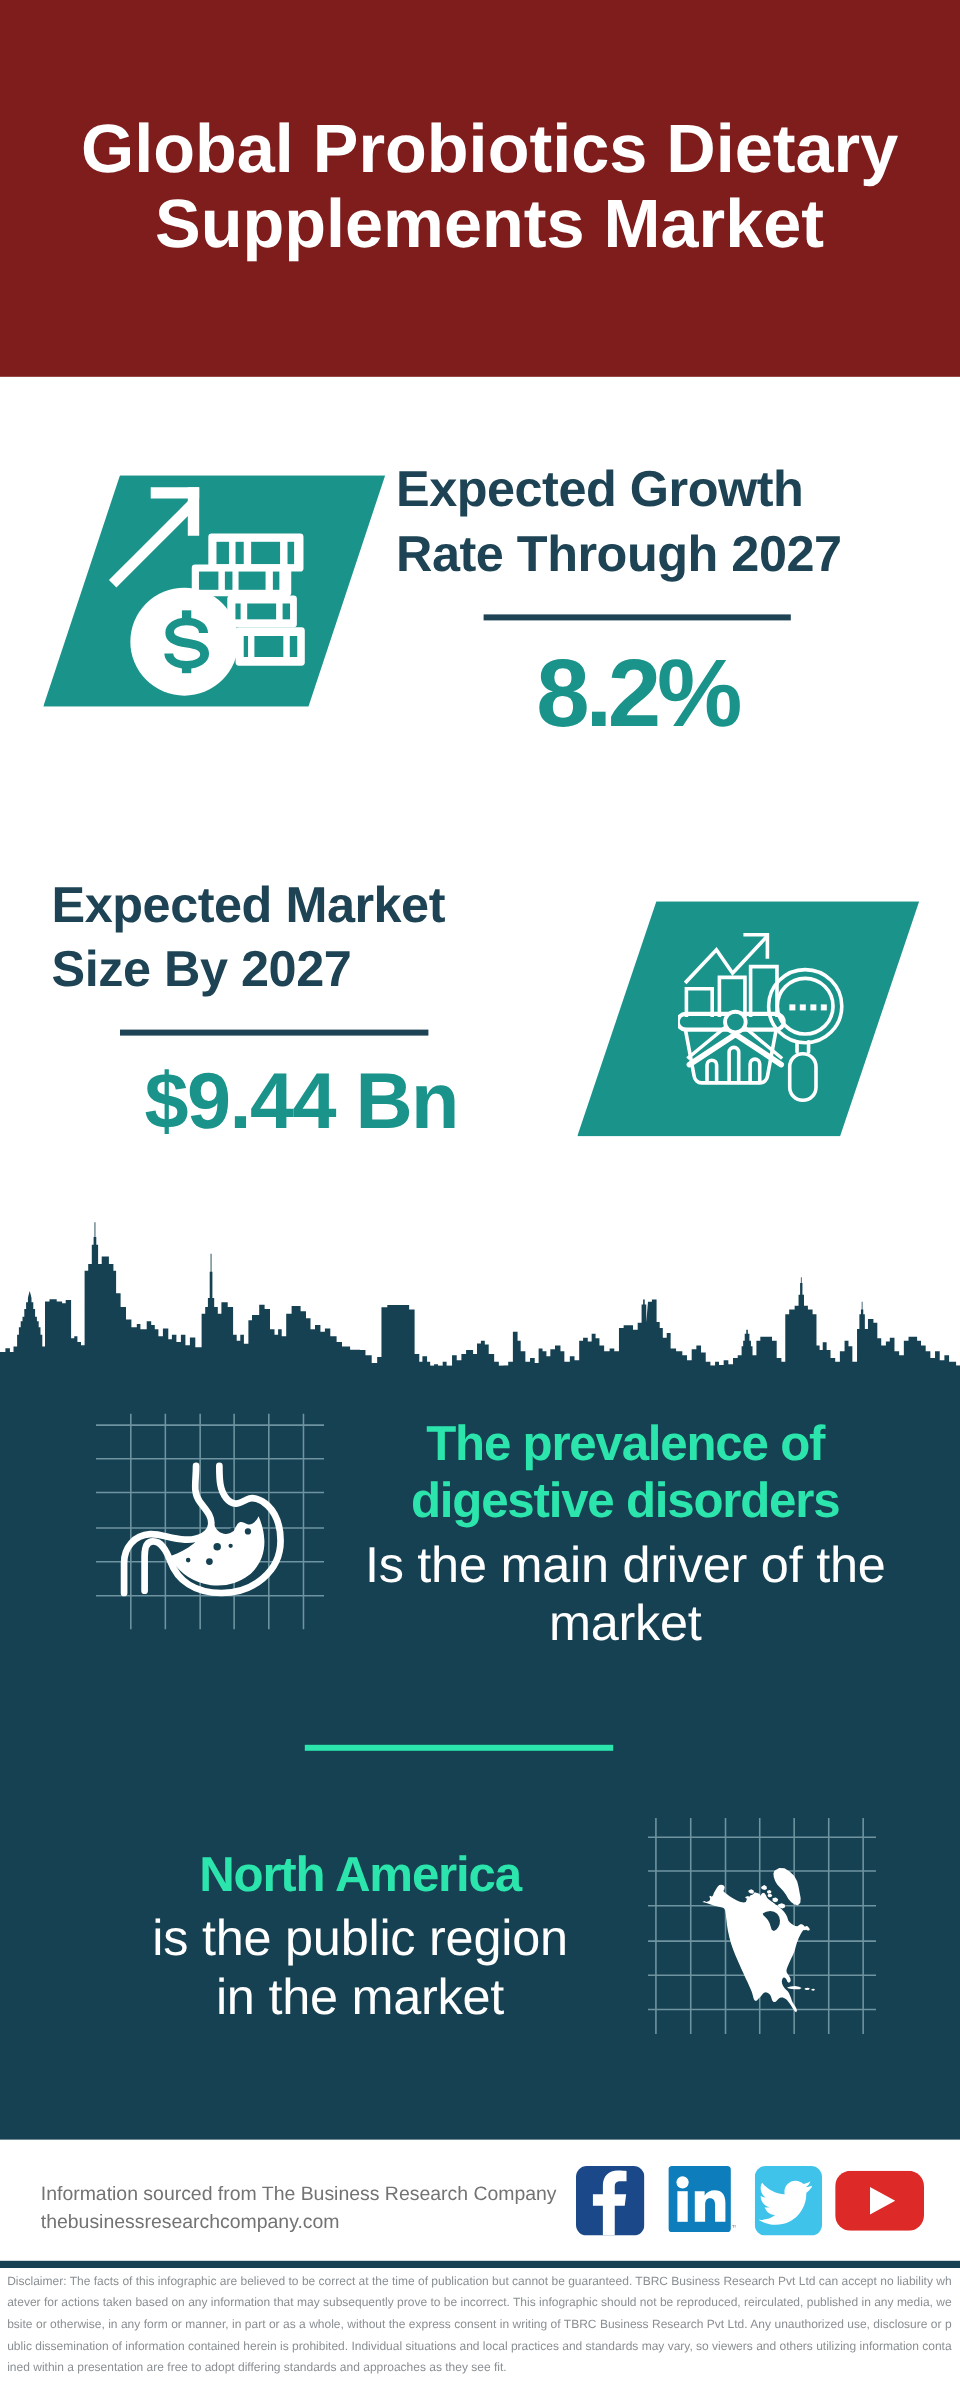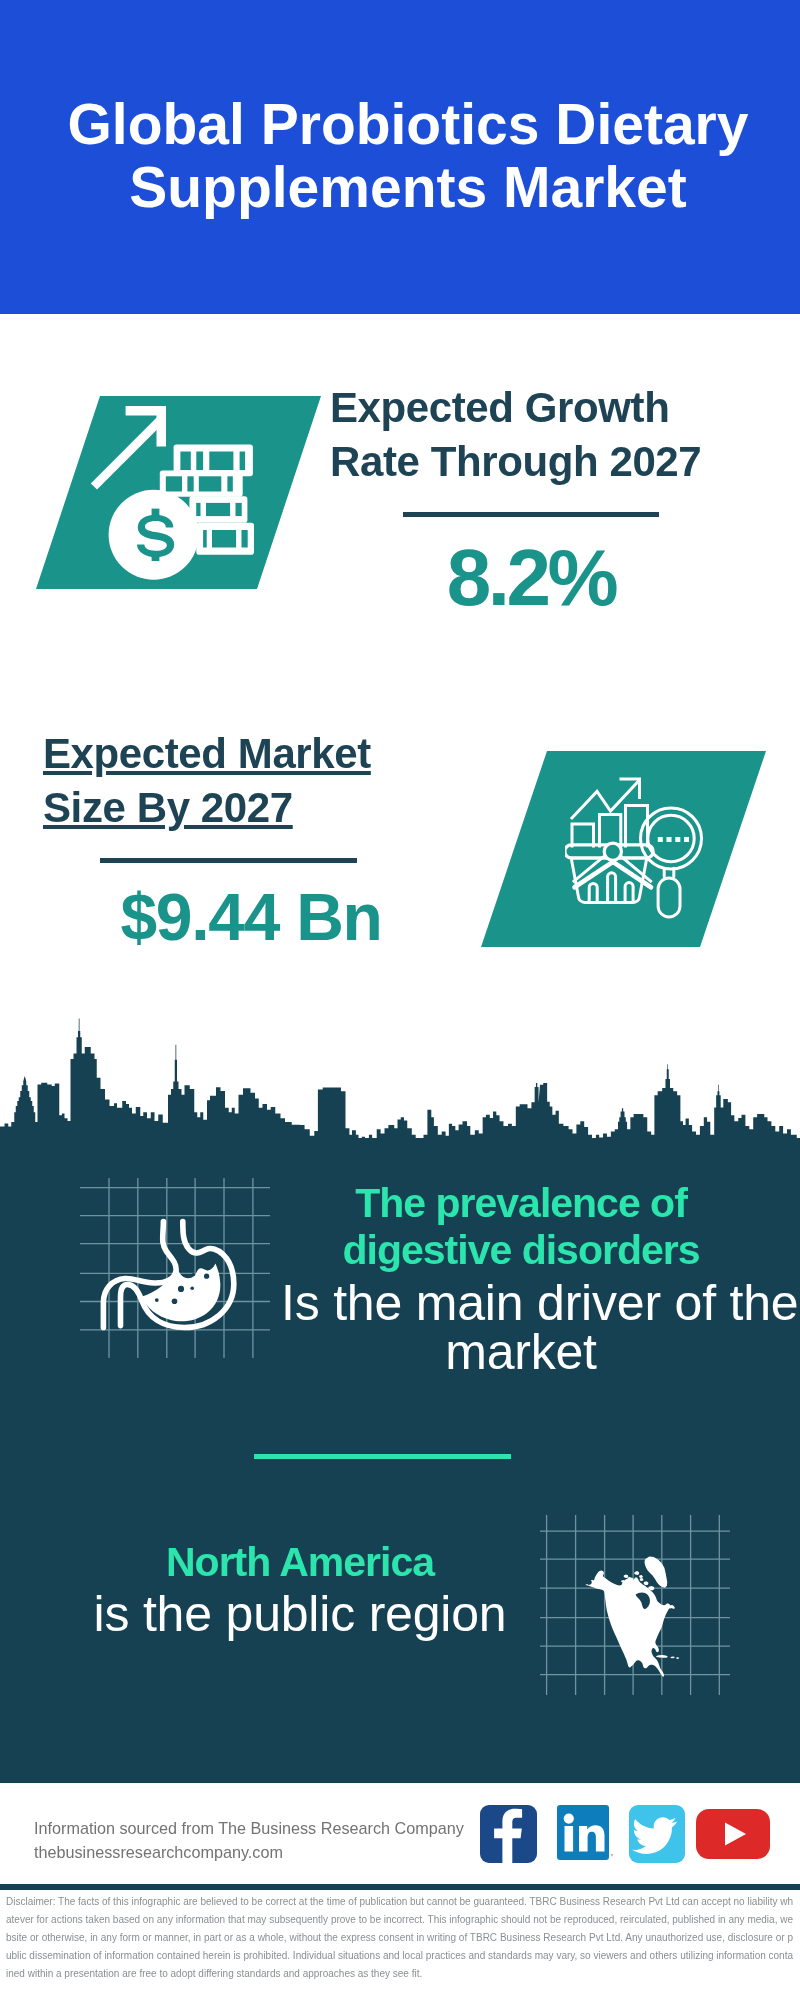--- a/index.html
+++ b/index.html
@@ -2,21 +2,21 @@
 <html><head>
 <meta charset="utf-8">
 <style>
   html,body{margin:0;padding:0;}
   body{width:800px;height:2000px;background:#ffffff;
        font-family:"Liberation Sans",sans-serif;overflow:hidden;
        -webkit-font-smoothing:antialiased;}
   .page{position:relative;width:800px;height:2000px;background:#fff;}
 
   
-  .header{position:absolute;left:0;top:0;width:800px;height:314px;background:#1d4ed8;}
+  .header{position:absolute;left:0;top:0;width:800px;height:314px;background:#7f1d1d;}
   .header-title{position:absolute;left:8px;top:93px;width:800px;text-align:center;
       color:#fff;font-weight:bold;font-size:57px;line-height:62.6px;}
 
   
   .para{position:absolute;background:#1A938B;}
   .para-1{left:36px;top:396px;width:285px;height:193px;
       clip-path:polygon(64px 0, 285px 0, 221px 193px, 0 193px);}
   .para-2{left:481px;top:751px;width:285px;height:196px;
       clip-path:polygon(66px 0, 285px 0, 219px 196px, 0 196px);}
 
@@ -27,21 +27,21 @@
       text-align:center;}
   .stat-value.v1{font-size:80px;line-height:80px;letter-spacing:-3.5px;}
   .stat-value.v2{font-size:66px;line-height:66px;letter-spacing:-1.3px;}
 
   
   .lower{position:absolute;left:0;top:1138px;width:800px;height:640px;background:#164152;}
   .skyline{position:absolute;left:0;top:1010px;width:800px;height:140px;}
 
   .hl-accent{position:absolute;color:#2BE5AD;font-weight:bold;font-size:41px;
       line-height:46.5px;text-align:center;letter-spacing:-1px;}
-  .hl-body{position:absolute;color:#fff;font-weight:normal;font-size:50px;
+  .hl-body{position:absolute;color:#fff;font-weight:normal;font-size:42px;
       line-height:49px;text-align:center;letter-spacing:-0.2px;}
   .divider{position:absolute;height:4.7px;background:#2BE5AD;}
 
   
   .footer{position:absolute;left:0;top:1770px;width:800px;height:120px;background:#fff;
       border-top:13px solid #164152;border-bottom:6px solid #164152;box-sizing:border-box;}
   .src{position:absolute;color:#737373;font-size:16.2px;line-height:24.4px;white-space:nowrap;}
   .social{position:absolute;}
 
   .disclaimer{position:absolute;left:6px;top:1893px;width:787px;color:#8A8F93;
@@ -142,21 +142,21 @@
       <path d="M99.2,93.2 L99.2,101.6 M108.8,93.2 L108.8,101.6"></path>
       <rect x="93.1" y="103.1" width="21.9" height="38.8" rx="10.95"></rect>
     </g>
     <g fill="#ffffff" stroke="none">
       <rect x="92.8" y="62" width="5" height="5"></rect>
       <rect x="101.5" y="62" width="5" height="5"></rect>
       <rect x="110.3" y="62" width="5" height="5"></rect>
       <rect x="119" y="62" width="5" height="5"></rect>
     </g>
   </svg>
-  <div class="stat-label" style="left:43px;top:727px;width:420px;text-decoration:underline;">
+  <div class="stat-label" style="left:43px;top:727px;width:420px;">
     <div>Expected Market</div>
     <div>Size By 2027</div>
   </div>
   <div class="stat-rule" style="left:100px;top:858px;width:257px;"></div>
   <div class="stat-value v2" style="left:41px;top:884px;width:420px;">$9.44 Bn</div>
 
   <div class="lower"></div>
   <svg class="skyline" width="800" height="132" viewBox="0 1010 800 132" style="position:absolute;left:0;top:1010px;">
     <path d="M0,1145 L0.0,1122.6 L4.5,1122.6 L4.5,1119.6 L8.25,1119.6 L8.25,1122.6 L11.25,1122.6 L11.25,1118.1 L14.25,1118.1 L14.25,1108.3 L15.75,1108.3 L15.75,1102.0 L17.25,1102.0 L17.25,1097.1 L18.75,1097.1 L18.75,1093.3 L20.25,1093.3 L20.25,1086.9 L21.75,1086.9 L21.75,1081.3 L23.25,1081.3 L23.25,1077.6 L24.0,1074.6 L24.75,1071.9 L25.5,1074.6 L26.25,1077.6 L26.25,1081.3 L27.75,1081.3 L27.75,1086.9 L29.25,1086.9 L29.25,1093.3 L30.75,1093.3 L30.75,1097.1 L32.25,1097.1 L32.25,1102.0 L33.75,1102.0 L33.75,1108.3 L35.25,1108.3 L35.25,1118.1 L37.5,1118.1 L37.5,1080.6 L41.25,1080.6 L41.25,1078.7 L47.25,1078.7 L47.25,1080.6 L51.75,1080.6 L51.75,1082.1 L54.75,1082.1 L54.75,1079.4 L59.25,1079.4 L59.25,1111.3 L61.88,1111.3 L61.88,1109.5 L64.5,1109.5 L64.5,1114.3 L67.5,1114.3 L67.5,1117.0 L70.5,1117.0 L70.5,1055.0 L73.5,1055.0 L73.5,1049.4 L76.5,1049.4 L76.5,1033.3 L78.0,1033.3 L78.0,1026.9 L78.75,1026.9 L78.75,1014.5 L79.5,1014.5 L79.5,1026.9 L80.25,1026.9 L80.25,1033.3 L81.75,1033.3 L81.75,1049.4 L84.75,1049.4 L84.75,1043.0 L90.75,1043.0 L90.75,1049.4 L94.5,1049.4 L94.5,1055.0 L96.75,1055.0 L96.75,1073.8 L100.5,1073.8 L100.5,1085.1 L105.0,1085.1 L105.0,1095.6 L109.5,1095.6 L109.5,1102.0 L114.0,1102.0 L114.0,1099.3 L117.0,1099.3 L117.0,1103.8 L122.25,1103.8 L122.25,1097.1 L126.0,1097.1 L126.0,1100.1 L129.0,1100.1 L129.0,1103.8 L132.0,1103.8 L132.0,1109.5 L135.75,1109.5 L135.75,1103.1 L140.25,1103.1 L140.25,1112.1 L143.25,1112.1 L143.25,1108.3 L147.0,1108.3 L147.0,1114.3 L150.75,1114.3 L150.75,1108.3 L154.5,1108.3 L154.5,1117.0 L158.25,1117.0 L158.25,1110.6 L162.75,1110.6 L162.75,1118.8 L168.0,1118.8 L168.0,1090.7 L171.0,1090.7 L171.0,1085.1 L173.25,1085.1 L173.25,1077.6 L174.75,1077.6 L174.75,1055.8 L175.5,1055.8 L175.5,1040.8 L176.25,1040.8 L176.25,1055.8 L177.0,1055.8 L177.0,1077.6 L178.5,1077.6 L178.5,1085.1 L181.5,1085.1 L181.5,1090.7 L184.5,1090.7 L184.5,1081.3 L189.75,1081.3 L189.75,1085.1 L194.25,1085.1 L194.25,1108.3 L197.25,1108.3 L197.25,1113.2 L200.25,1113.2 L200.25,1108.3 L203.25,1108.3 L203.25,1115.8 L207.0,1115.8 L207.0,1096.3 L210.0,1096.3 L210.0,1091.8 L216.0,1091.8 L216.0,1083.2 L220.5,1083.2 L220.5,1086.9 L225.0,1086.9 L225.0,1103.8 L228.75,1103.8 L228.75,1108.3 L231.75,1108.3 L231.75,1103.8 L234.75,1103.8 L234.75,1109.5 L238.5,1109.5 L238.5,1090.7 L243.0,1090.7 L243.0,1084.3 L250.5,1084.3 L250.5,1088.8 L255.0,1088.8 L255.0,1094.5 L258.75,1094.5 L258.75,1103.8 L262.5,1103.8 L262.5,1100.1 L267.0,1100.1 L267.0,1105.7 L270.75,1105.7 L270.75,1103.1 L275.25,1103.1 L275.25,1109.5 L280.5,1109.5 L280.5,1114.3 L285.0,1114.3 L285.0,1118.1 L291.75,1118.1 L291.75,1120.7 L300.0,1120.7 L300.0,1121.1 L304.55,1121.1 L304.55,1125.3 L309.75,1125.3 L309.75,1131.8 L314.3,1131.8 L314.3,1126.9 L317.88,1126.9 L317.88,1085.4 L322.75,1085.4 L322.75,1083.4 L340.95,1083.4 L340.95,1087.3 L345.5,1087.3 L345.5,1124.3 L349.4,1124.3 L349.4,1130.8 L352.0,1130.8 L352.0,1126.3 L355.9,1126.3 L355.9,1130.8 L358.5,1130.8 L358.5,1137.3 L361.75,1137.3 L361.75,1132.8 L365.0,1132.8 L365.0,1137.3 L368.9,1137.3 L368.9,1130.8 L372.15,1130.8 L372.15,1135.1 L376.7,1135.1 L376.7,1125.3 L380.6,1125.3 L380.6,1129.5 L384.5,1129.5 L384.5,1124.3 L388.4,1124.3 L388.4,1121.1 L394.25,1121.1 L394.25,1124.3 L397.5,1124.3 L397.5,1115.6 L400.75,1115.6 L400.75,1113.3 L404.0,1113.3 L404.0,1116.5 L407.25,1116.5 L407.25,1124.3 L411.8,1124.3 L411.8,1130.8 L415.7,1130.8 L415.7,1137.3 L419.6,1137.3 L419.6,1134.1 L423.5,1134.1 L423.5,1130.8 L427.4,1130.8 L427.4,1105.8 L431.3,1105.8 L431.3,1113.3 L433.9,1113.3 L433.9,1122.1 L437.8,1122.1 L437.8,1130.8 L441.7,1130.8 L441.7,1127.6 L445.6,1127.6 L445.6,1131.8 L448.85,1131.8 L448.85,1119.8 L452.1,1119.8 L452.1,1122.1 L455.35,1122.1 L455.35,1126.3 L458.6,1126.3 L458.6,1120.4 L462.5,1120.4 L462.5,1117.2 L467.05,1117.2 L467.05,1122.1 L470.3,1122.1 L470.3,1130.8 L474.85,1130.8 L474.85,1126.3 L478.75,1126.3 L478.75,1129.5 L482.65,1129.5 L482.65,1113.3 L485.9,1113.3 L485.9,1110.7 L489.8,1110.7 L489.8,1113.9 L493.05,1113.9 L493.05,1107.5 L496.3,1107.5 L496.3,1111.3 L499.55,1111.3 L499.55,1117.2 L503.45,1117.2 L503.45,1122.1 L508.0,1122.1 L508.0,1119.8 L511.9,1119.8 L511.9,1122.1 L515.8,1122.1 L515.8,1102.6 L519.7,1102.6 L519.7,1100.3 L527.5,1100.3 L527.5,1104.2 L531.4,1104.2 L531.4,1098.3 L534.65,1098.3 L534.65,1083.1 L535.95,1083.1 L535.95,1078.9 L537.25,1078.9 L537.25,1083.1 L538.55,1083.1 L538.55,1098.3 L540.0,1080.8 L543.25,1080.8 L543.25,1078.9 L547.15,1078.9 L547.15,1097.7 L549.75,1097.7 L549.75,1102.6 L552.35,1102.6 L552.35,1110.7 L555.6,1110.7 L555.6,1106.8 L558.85,1106.8 L558.85,1119.8 L563.4,1119.8 L563.4,1122.1 L568.6,1122.1 L568.6,1125.3 L572.5,1125.3 L572.5,1129.5 L576.4,1129.5 L576.4,1120.4 L580.3,1120.4 L580.3,1117.2 L584.2,1117.2 L584.2,1123.0 L588.1,1123.0 L588.1,1130.8 L592.0,1130.8 L592.0,1134.1 L595.9,1134.1 L595.9,1130.8 L599.15,1130.8 L599.15,1133.4 L603.05,1133.4 L603.05,1129.5 L606.95,1129.5 L606.95,1132.8 L610.85,1132.8 L610.85,1127.6 L614.75,1127.6 L614.75,1125.3 L618.0,1125.3 L618.0,1117.8 L619.3,1117.8 L619.3,1113.3 L620.6,1113.3 L620.6,1107.5 L621.9,1107.5 L621.9,1104.2 L623.2,1104.2 L623.2,1107.5 L624.5,1107.5 L624.5,1113.3 L625.8,1113.3 L625.8,1117.8 L627.1,1117.8 L627.1,1125.3 L630.35,1125.3 L630.35,1113.3 L633.6,1113.3 L633.6,1110.0 L643.35,1110.0 L643.35,1113.3 L647.25,1113.3 L647.25,1127.6 L651.15,1127.6 L651.15,1130.8 L654.4,1130.8 L654.4,1091.2 L657.65,1091.2 L657.65,1087.3 L662.2,1087.3 L662.2,1084.1 L665.45,1084.1 L665.45,1075.0 L666.75,1075.0 L666.75,1065.2 L667.4,1065.2 L667.4,1060.3 L668.05,1060.3 L668.05,1065.2 L668.7,1065.2 L668.7,1075.0 L670.0,1075.0 L670.0,1084.1 L673.25,1084.1 L673.25,1087.3 L677.15,1087.3 L677.15,1091.2 L680.4,1091.2 L680.4,1117.2 L683.0,1117.2 L683.0,1121.1 L685.6,1121.1 L685.6,1114.6 L688.85,1114.6 L688.85,1121.1 L692.1,1121.1 L692.1,1127.6 L696.0,1127.6 L696.0,1130.8 L699.9,1130.8 L699.9,1122.1 L703.8,1122.1 L703.8,1113.3 L707.05,1113.3 L707.05,1117.8 L710.3,1117.8 L710.3,1130.8 L714.2,1130.8 L714.2,1103.5 L716.15,1103.5 L716.15,1091.2 L717.45,1091.2 L717.45,1087.3 L718.1,1087.3 L718.1,1080.8 L718.75,1080.8 L718.75,1087.3 L719.4,1087.3 L719.4,1091.2 L720.7,1091.2 L720.7,1103.5 L723.3,1103.5 L723.3,1095.1 L727.85,1095.1 L727.85,1098.3 L731.1,1098.3 L731.1,1111.3 L734.35,1111.3 L734.35,1117.2 L738.25,1117.2 L738.25,1113.9 L741.5,1113.9 L741.5,1110.7 L745.4,1110.7 L745.4,1122.1 L749.3,1122.1 L749.3,1125.3 L753.2,1125.3 L753.2,1113.3 L757.1,1113.3 L757.1,1110.0 L764.25,1110.0 L764.25,1113.3 L767.5,1113.3 L767.5,1117.2 L771.4,1117.2 L771.4,1122.1 L775.3,1122.1 L775.3,1127.6 L779.2,1127.6 L779.2,1122.1 L783.1,1122.1 L783.1,1129.5 L787.0,1129.5 L787.0,1125.3 L790.9,1125.3 L790.9,1130.8 L796.75,1130.8 L796.75,1134.1 L800.0,1134.1 L800,1145 Z" fill="#164152"></path>
   </svg>
@@ -229,20 +229,21 @@
     </g>
     <g fill="#164152" stroke="none">
       <path d="M95.6,79.56 L98.48,78.12 L101.92,77.55 L105.09,78.12 L107.67,79.85 L109.4,82.44 L109.98,85.6 L109.69,88.47 L108.54,91.06 L106.81,93.08 L104.8,94.22 L103.08,93.08 L102.21,90.49 L101.35,87.61 L99.91,85.03 L97.9,82.72 L96.17,81.0 Z"></path>
     </g>
   </svg>
   <div class="hl-accent" style="left:60px;top:1539px;width:480px;white-space:nowrap;">
     <div>North America</div>
   </div>
   <div class="hl-body" style="left:60px;top:1590px;width:480px;white-space:nowrap;">
     <div>is the public region</div>
+    <div>in the market</div>
   </div>
 
   <div class="footer">
     <div class="src" style="left:34px;top:33px;">
       <div>Information sourced from The Business Research Company</div>
       <div>thebusinessresearchcompany.com</div>
     </div>
 
     <svg class="social" width="57" height="58" viewBox="0 0 57 58" style="left:480px;top:22px;">
       <rect x="0" y="0" width="57" height="58" rx="9" fill="#1A4889"></rect>

